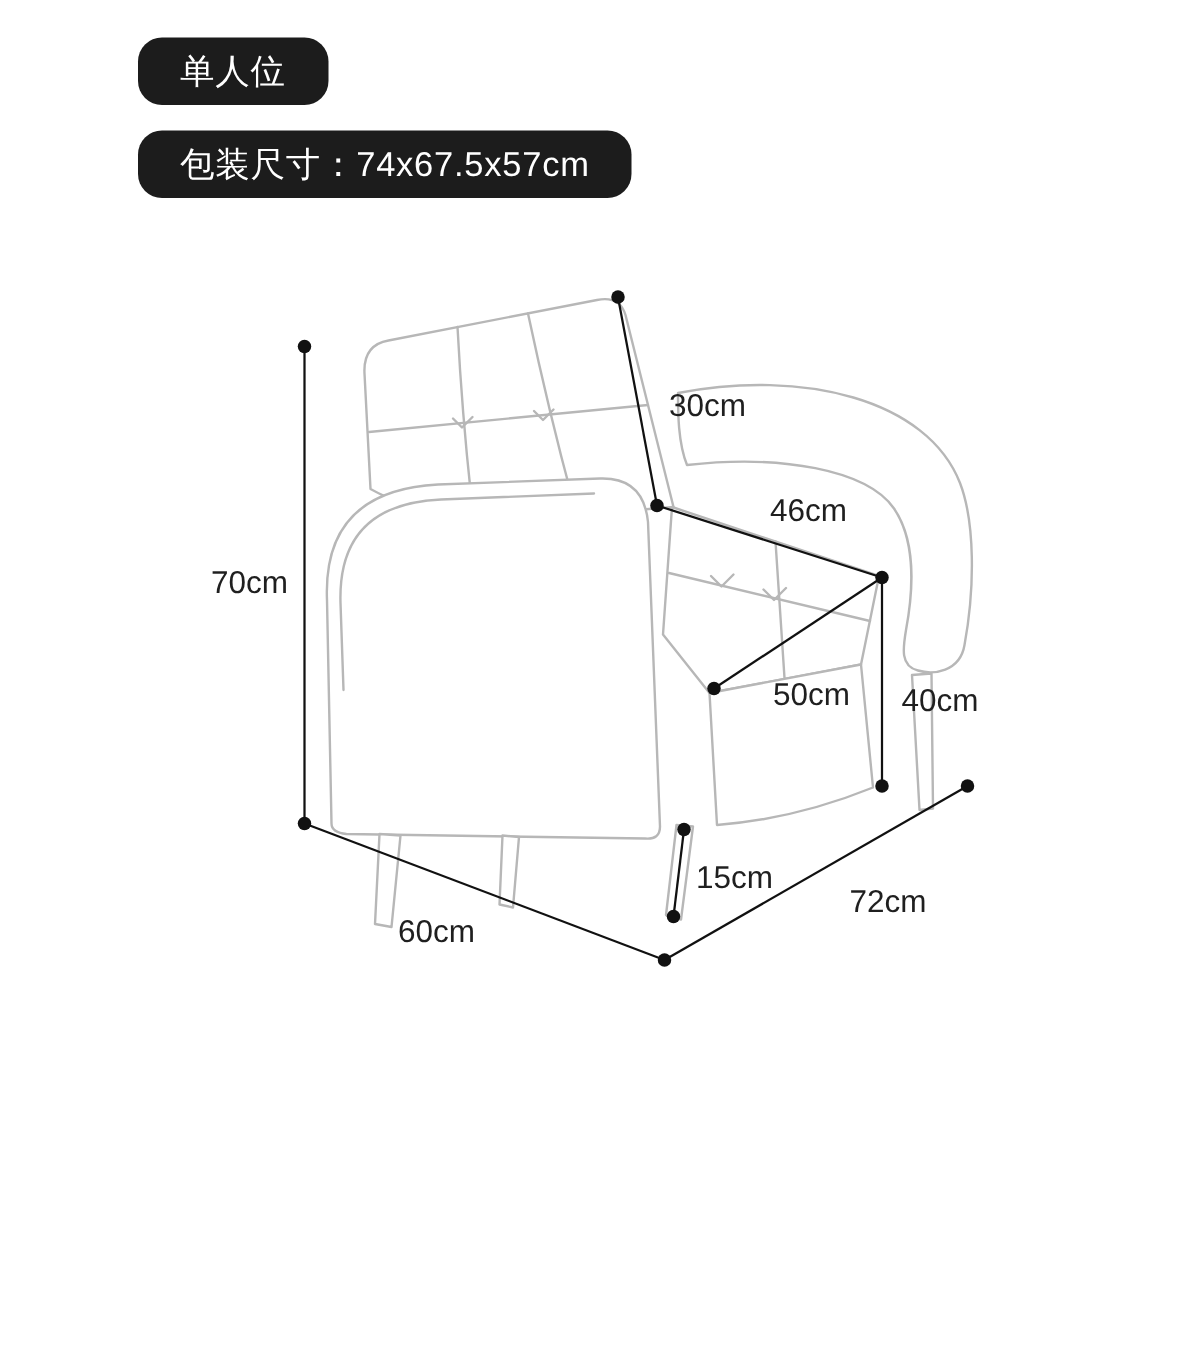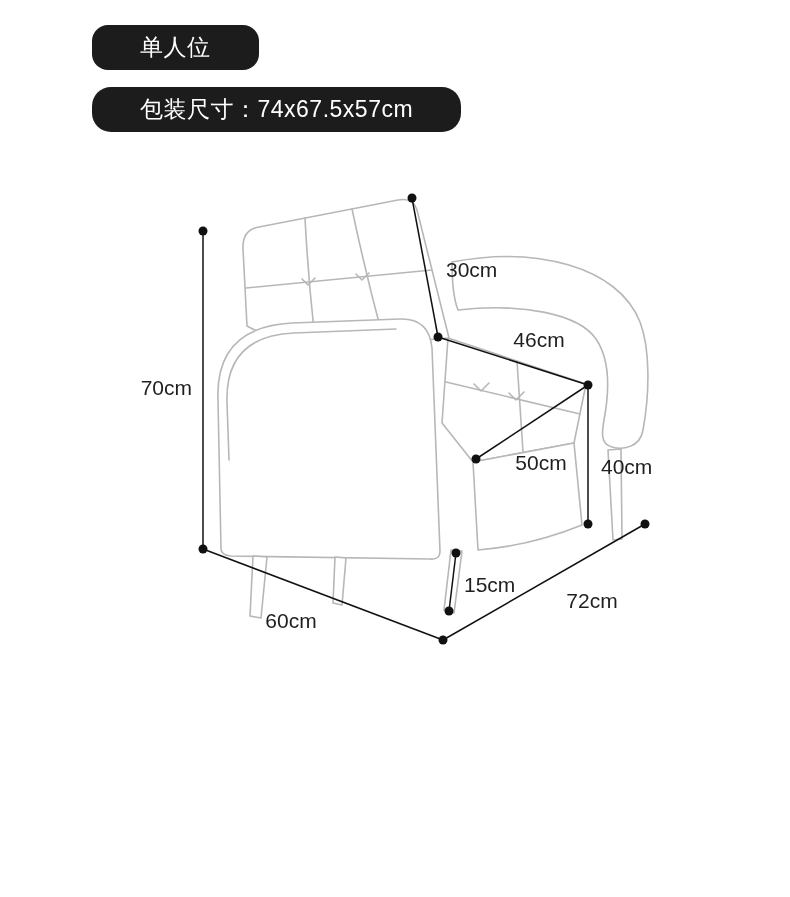--- a/index.html
+++ b/index.html
@@ -11,28 +11,28 @@
     overflow: hidden;
   }
   .badge {
     position: absolute;
     left: 92px;
     background: #1c1c1c;
     color: #ffffff;
     height: 45px;
     display: inline-flex;
     align-items: center;
-    padding: 0 48px;
+    padding: 0 28px;
     border-radius: 16px;
     font-size: 23px;
     letter-spacing: 0.5px;
     white-space: nowrap;
   }
   #badge-seat { top: 25px; }
-  #badge-pkg  { top: 87px; border-radius: 19px; }
+  #badge-pkg  { top: 87px; }
   .diagram { position: absolute; top: 0; left: 0; }
   .dim-label {
     font-size: 21px;
     fill: #1f1f1f;
     font-family: "Liberation Sans", "DejaVu Sans", sans-serif;
   }
 </style>
 </head>
 <body>
 

